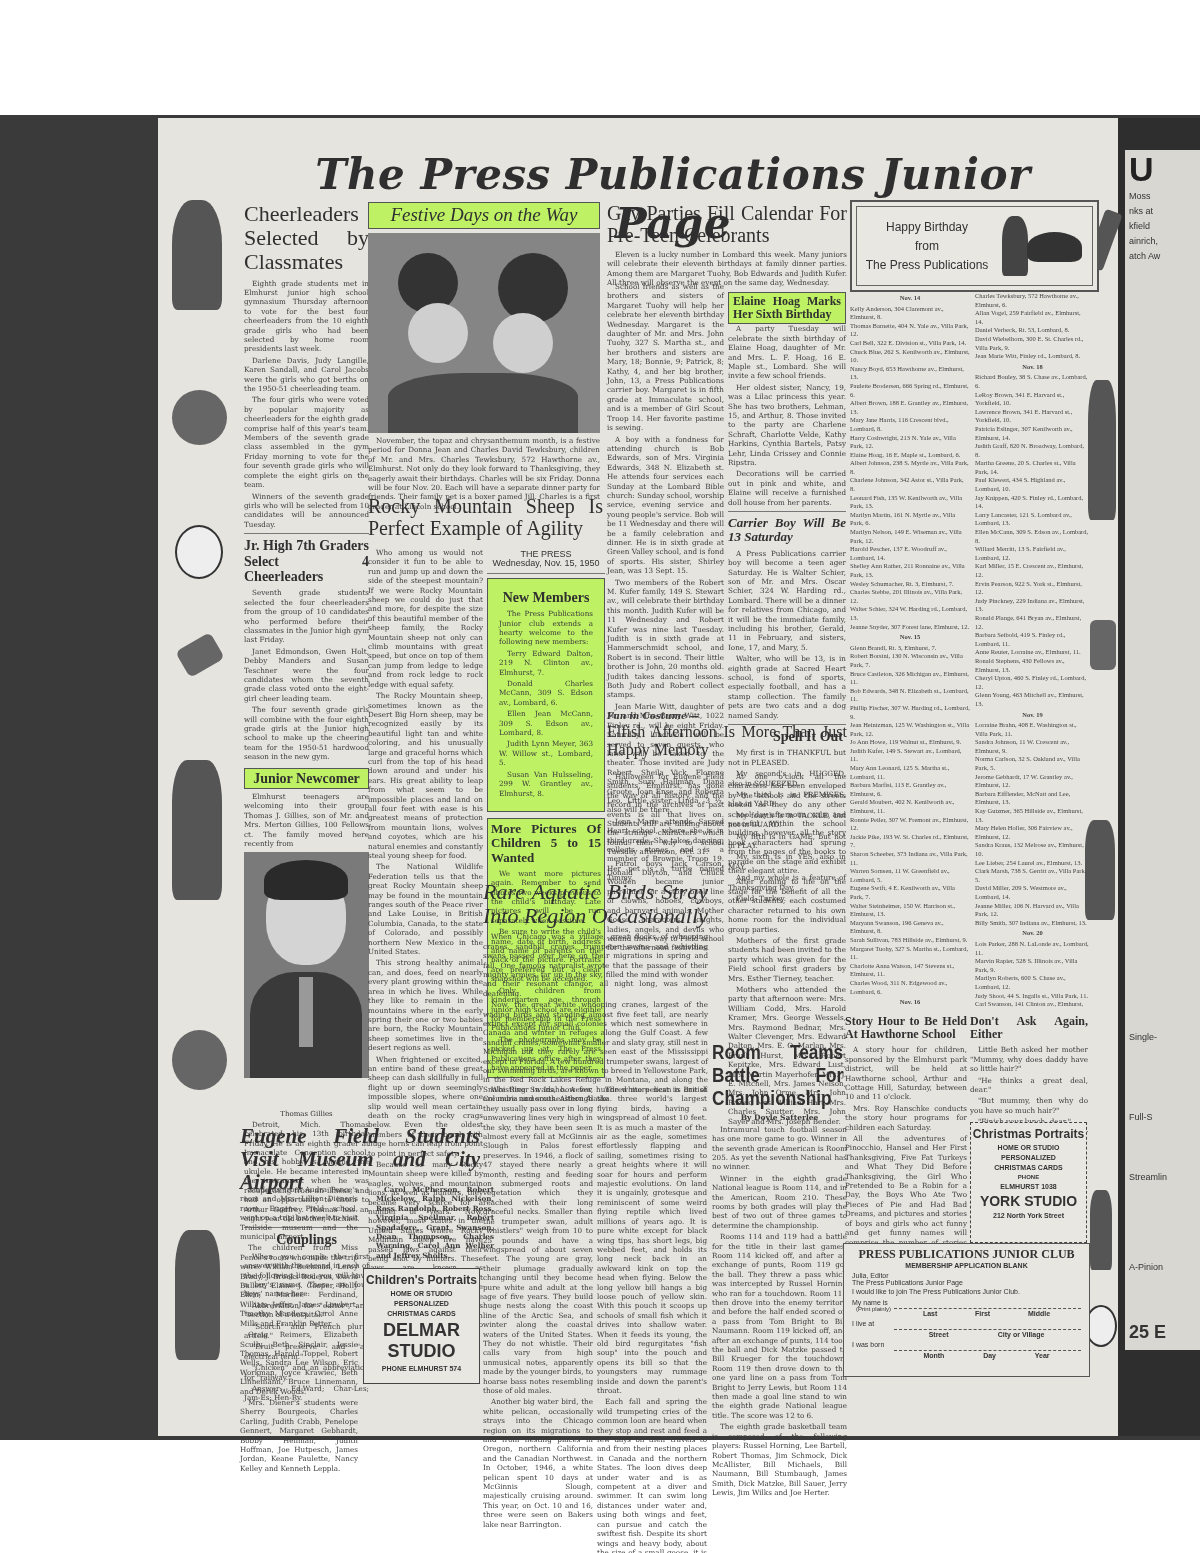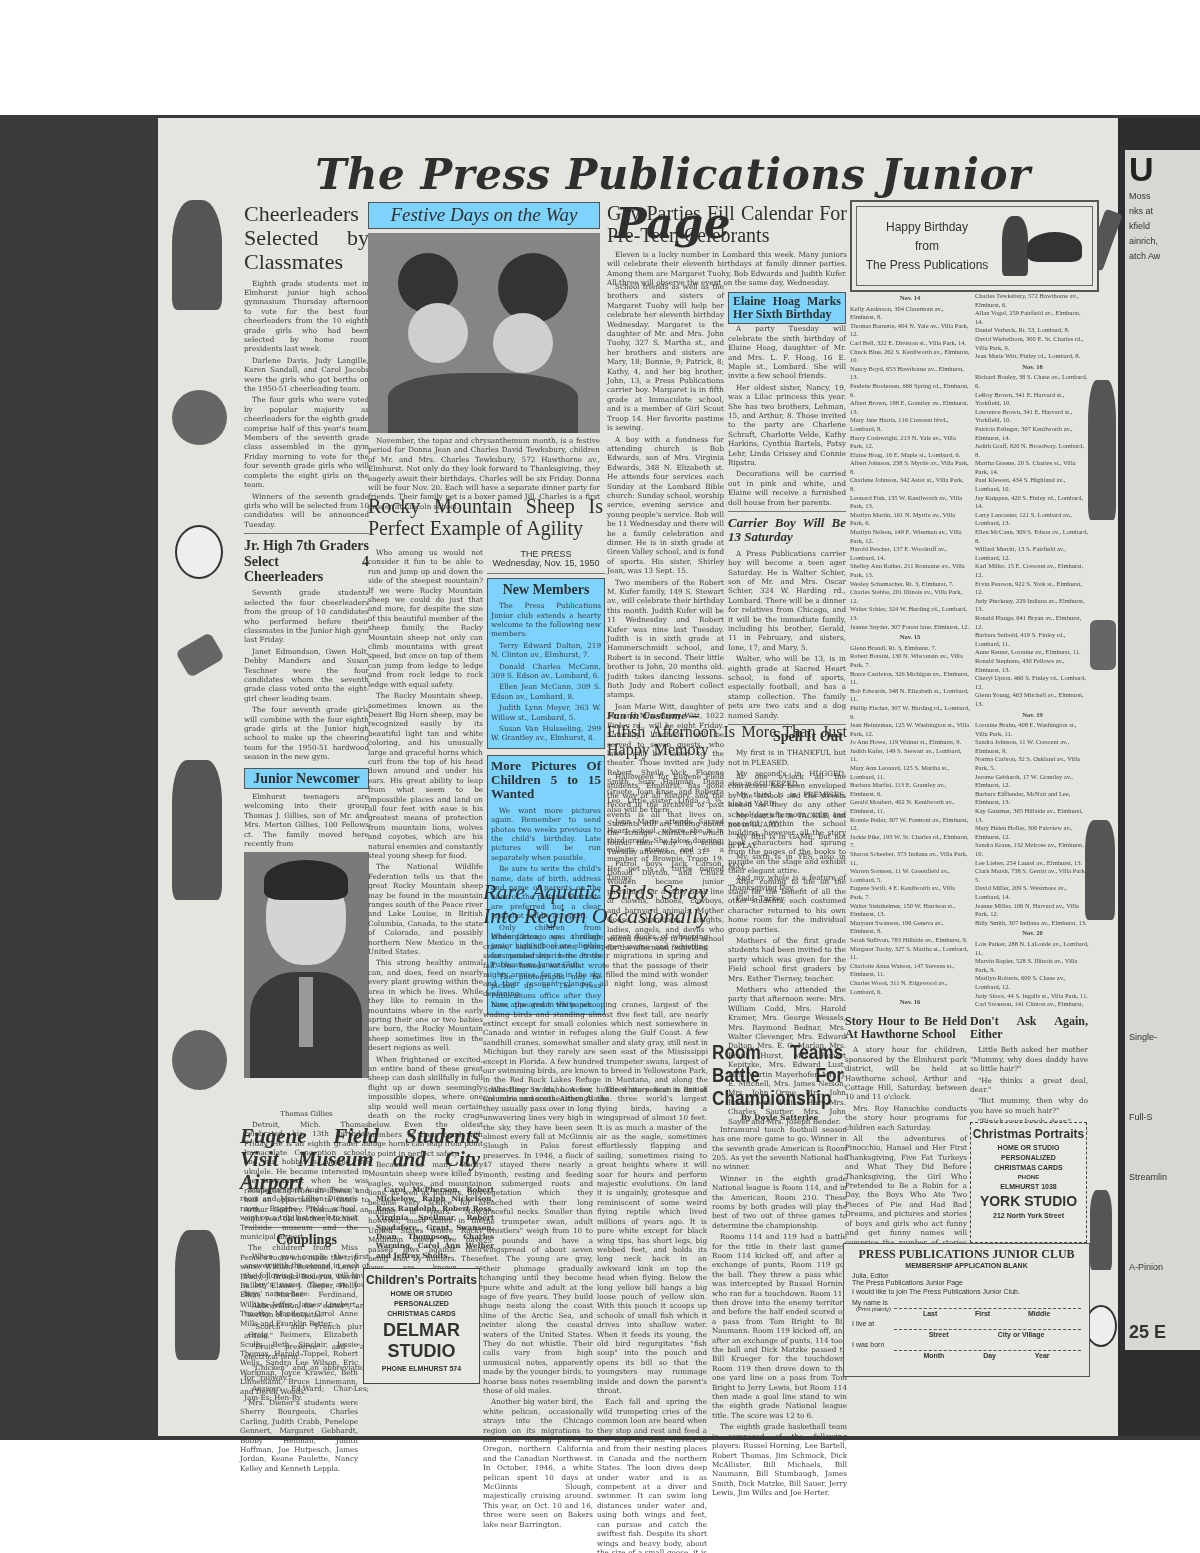--- a/index.html
+++ b/index.html
@@ -11,21 +11,21 @@
   .nextpage .frag { font-family:"Liberation Sans", sans-serif; font-size:9px; color:#333; line-height:11px; padding:2px 4px; }
   .nextpage .big { font-family:"Liberation Sans", sans-serif; font-weight:bold; font-size:34px; color:#222; padding-left:4px; }
   .masthead { position:absolute; left:258px; top:150px; width:830px; text-align:center; font-family:"DejaVu Serif", serif; font-weight:bold; font-style:italic; font-size:42px; color:#2f2f2f; letter-spacing:0.5px; }
   .col { position:absolute; font-size:7.2px; line-height:9.4px; text-align:justify; color:#3a3a3a; }
   .col p { margin:0 0 2px 0; text-indent:8px; }
   .hed { font-family:"Liberation Serif", serif; color:#303030; line-height:1.1; margin:0 0 4px 0; }
   .hed.big { font-size:22px; }
   .hed.mid { font-size:14px; font-weight:bold; }
   .hed.ital { font-style:italic; font-size:26px; }
   .hed.sans { font-family:"Liberation Sans", sans-serif; font-weight:bold; font-size:22px; transform:scaleX(0.82); transform-origin:left; }
-  .box { border:1.5px solid #555; padding:4px 5px; background:#7dd3fc; }
+  .box { border:1.5px solid #555; padding:4px 5px; background:#bef264; }
   .caption { font-size:7px; text-align:center; color:#333;margin-top:32px; }
   .rule { border-top:1px solid #777; margin:4px 0; }
   .dateline { text-align:center; font-family:"Liberation Sans", sans-serif; font-size:9px; color:#333; }
   .ad { border:1.5px solid #444; text-align:center; font-family:"Liberation Sans", sans-serif; color:#333; background:#e9e7e2; }
   .ad .t1 { font-weight:bold; font-size:12px; }
   .ad .s { font-weight:bold; font-size:7px; margin:3px 0; }
   .ad .name { font-weight:bold; font-size:18px; }
   .listcol { position:absolute; font-size:6.5px; line-height:8.6px; color:#444; font-family:"Liberation Serif", serif; }
   .listcol .dh { text-align:center; font-weight:bold; margin:2px 0; }
   .form { position:absolute; border:1.5px solid #555; background:#e8e6e1; font-family:"Liberation Sans", sans-serif; color:#333; }
@@ -142,21 +142,21 @@
   <p>The National Wildlife Federation tells us that the great Rocky Mountain sheep may be found in the mountain ranges south of the Peace river and Lake Louise, in British Columbia, Canada, to the state of Colorado, and possibly northern New Mexico in the United States.</p>
   <p>This strong healthy animal can, and does, feed on nearly every plant growing within the area in which he lives. While they like to remain in the mountains where in the early spring their one or two babies are born, the Rocky Mountain sheep sometimes live in the desert regions as well.</p>
   <p>When frightened or excited, an entire band of these great sheep can dash skillfully in full flight up or down seemingly impossible slopes, where one slip would well mean certain death on the rocky crags below. Even the oldest members of their band with huge horns can leap from point to point in perfect safety.</p>
   <p>Because so many Rocky Mountain sheep were killed by eagles, wolves, and mountain lions, as well as hunters, they became very scarce for a number of years. Now, however, most states in the United States where Rocky Mountain sheep live have passed laws against their being shot by hunters. These laws are known as conservation laws, and are put into effect by many state governments to protect the many wild animals and birds which might never be seen again unless they were so protected.</p>
 </div>
 
 <div class="col" style="left:487px;top:550px;width:118px;">
   <div class="dateline">THE PRESS</div>
   <div class="dateline">Wednesday, Nov. 15, 1950</div>
   <div class="rule"></div>
-  <div class="box" style="padding:3px;">
+  <div class="box" style="padding:11px;">
     <div class="hed mid" style="text-align:center;">New Members</div>
     <p>The Press Publications Junior club extends a hearty welcome to the following new members:</p>
     <p>Terry Edward Dalton, 219 N. Clinton av., Elmhurst, 7.</p>
     <p>Donald Charles McCann, 309 S. Edson av., Lombard, 6.</p>
     <p>Ellen Jean McCann, 309 S. Edson av., Lombard, 8.</p>
     <p>Judith Lynn Meyer, 363 W. Willow st., Lombard, 5.</p>
     <p>Susan Van Hulsseling, 299 W. Grantley av., Elmhurst, 8.</p>
   </div>
   <div class="box" style="padding:3px;margin-top:6px;">
     <div class="hed mid" style="font-size:13px;">More Pictures Of Children 5 to 15 Wanted</div>

